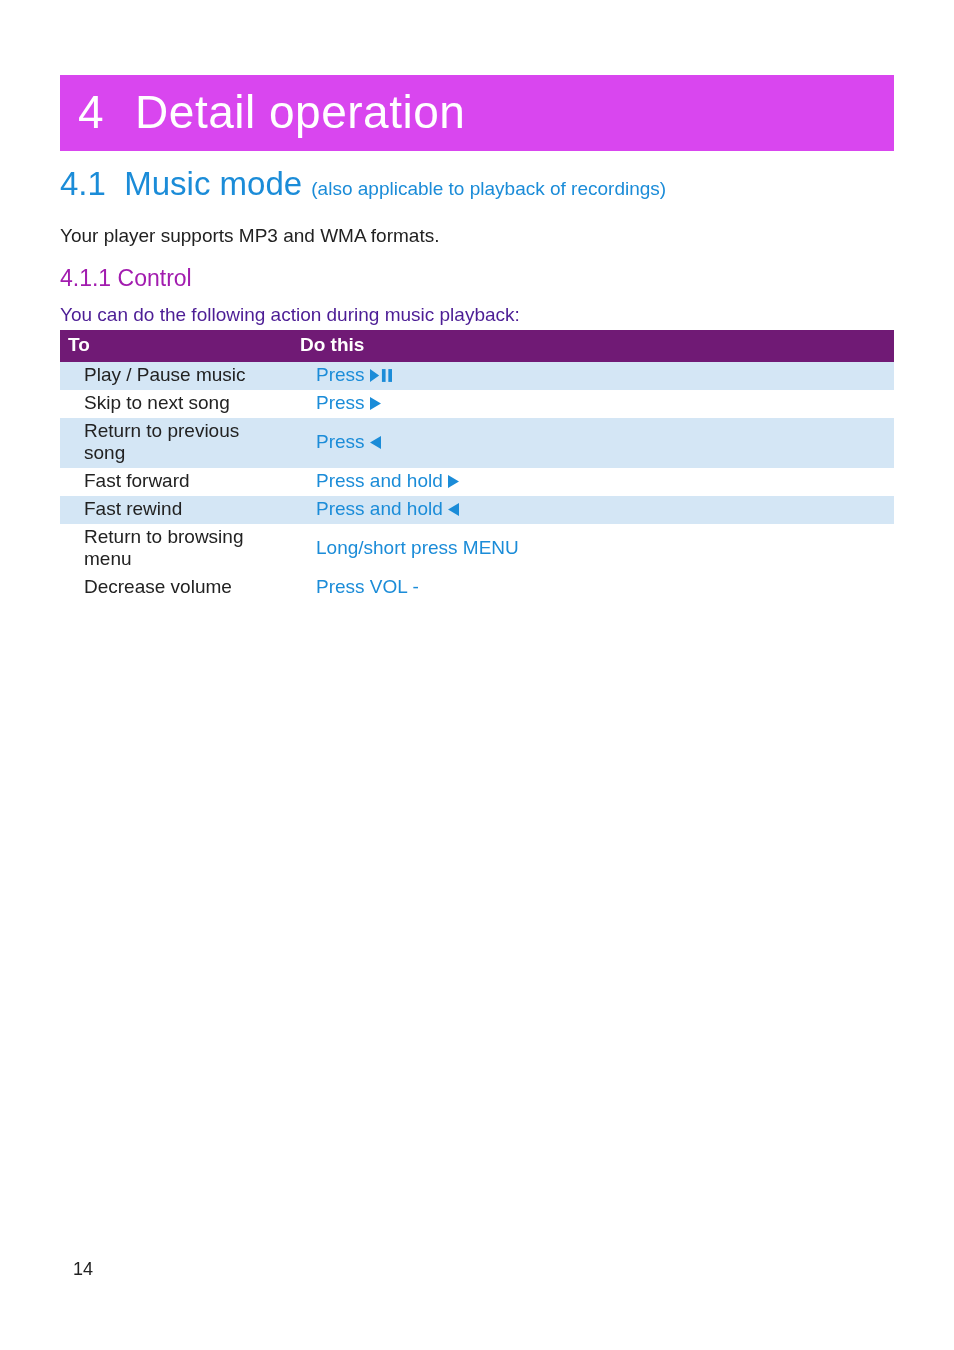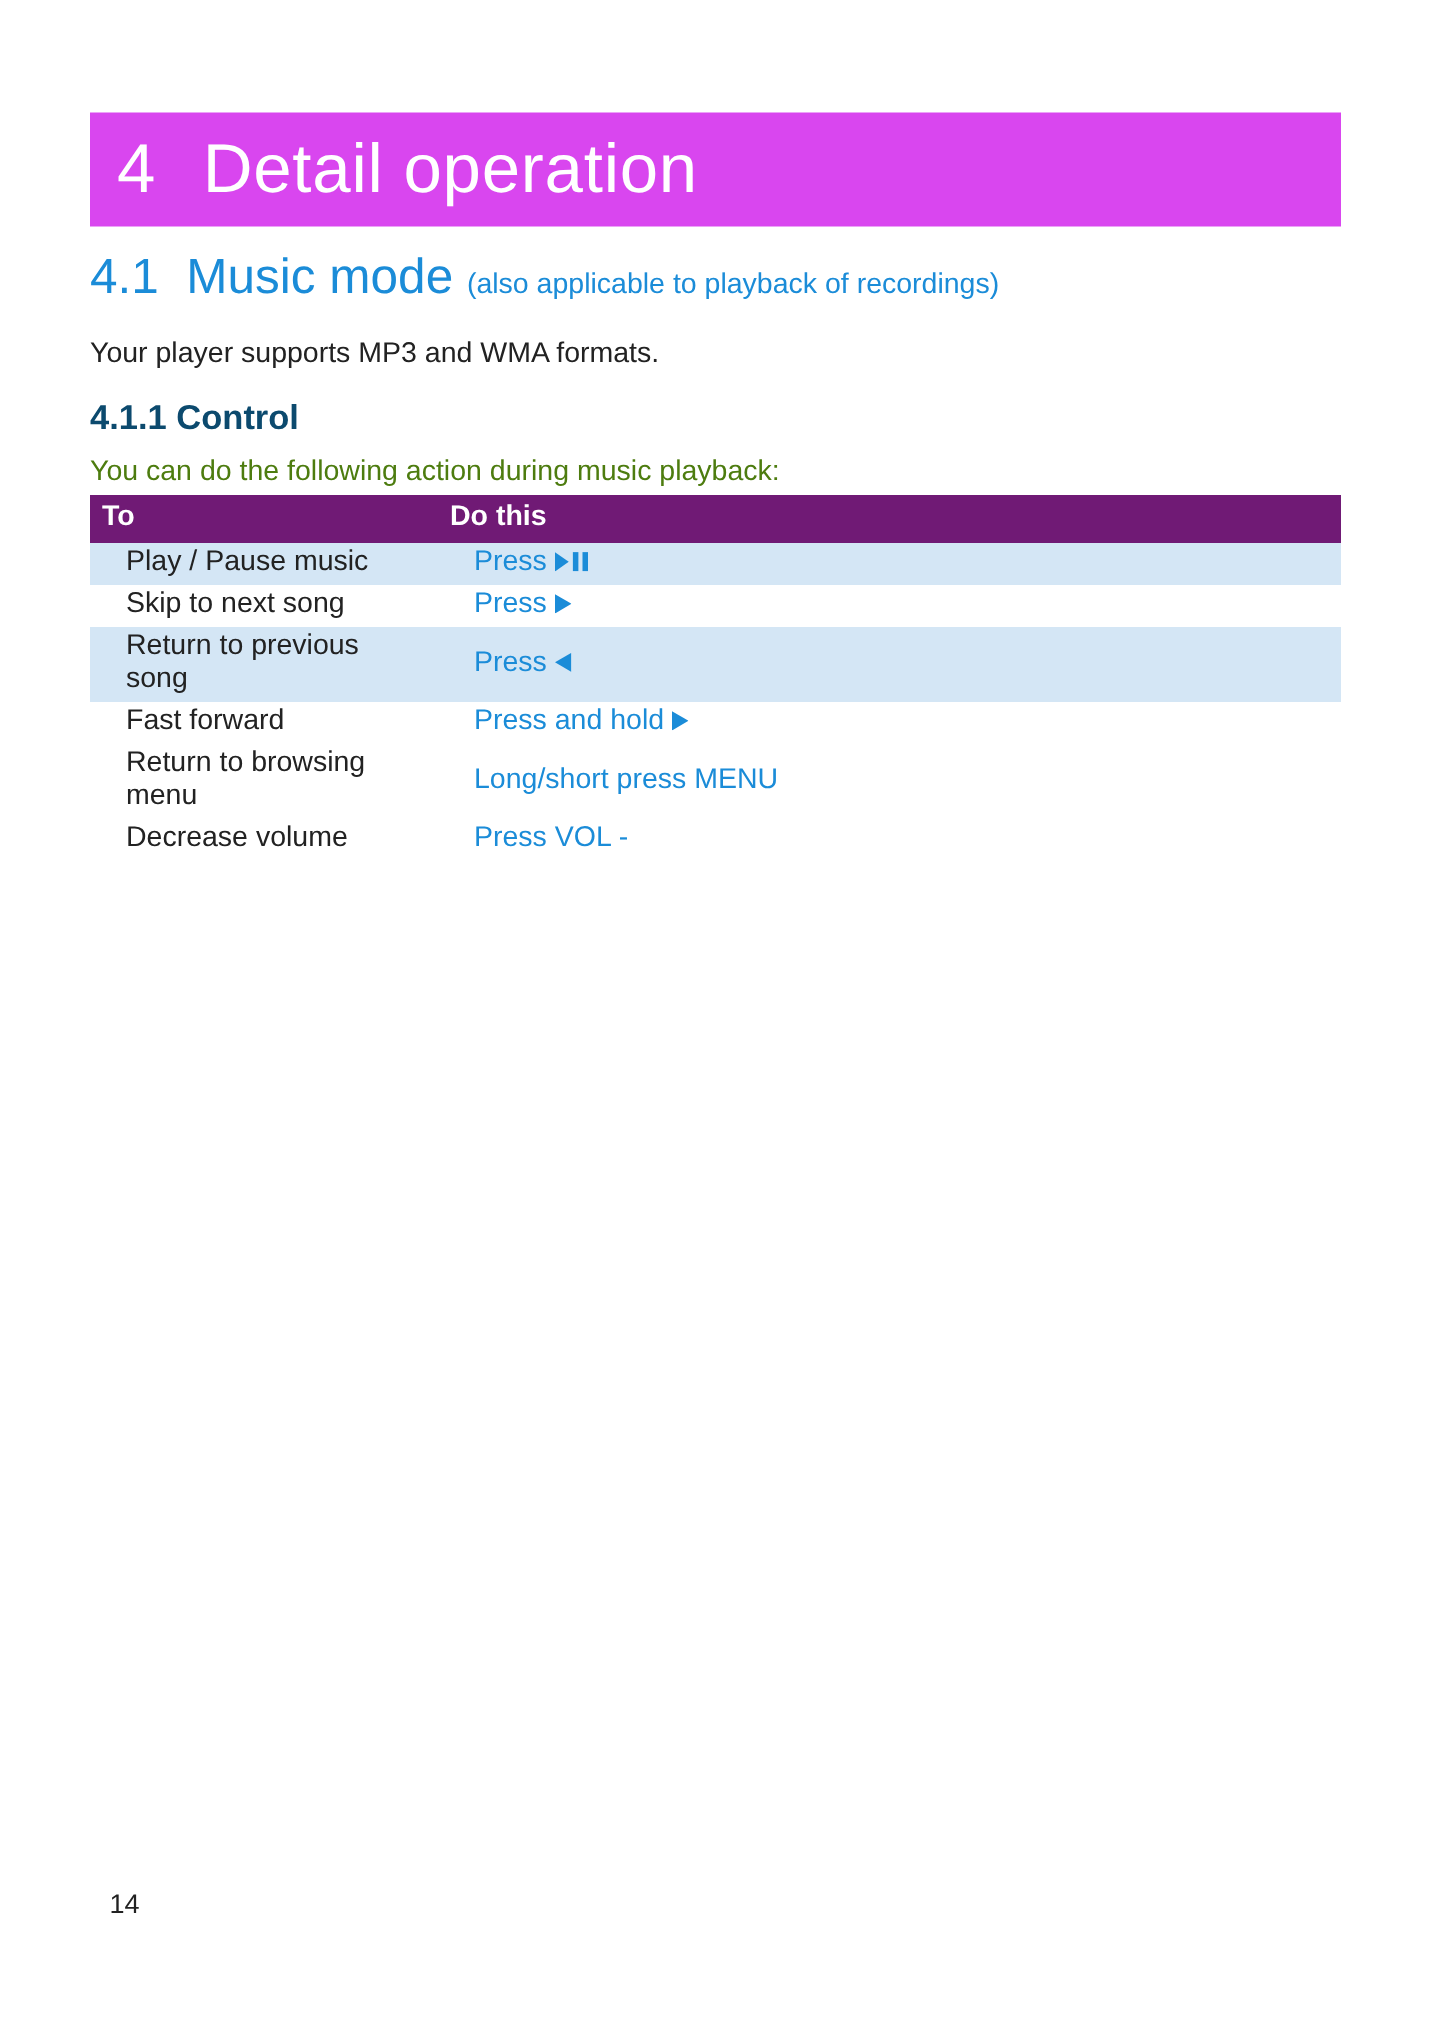--- a/index.html
+++ b/index.html
@@ -37,27 +37,27 @@
       font-size: 19px;
       font-weight: 400;
     }
     .body-text {
       color: #222;
       font-size: 19px;
       font-weight: 400;
       margin-bottom: 18px;
     }
     .subsection-heading {
-      color: #0c4a6e;
+      color: #a21caf;
       font-size: 23px;
-      font-weight: 700;
+      font-weight: 400;
       margin-bottom: 12px;
     }
     .intro-line {
-      color: #4d7c0f;
+      color: #4c1d95;
       font-size: 19px;
       margin-bottom: 4px;
     }
     table.control-table {
       width: 100%;
       border-collapse: collapse;
       font-size: 19px;
     }
     .control-table th {
       background: #701a75;
@@ -140,20 +140,26 @@
         <td><span class="accent">Press </span><svg class="icon" width="11" height="13">
             <use href="#ico-left"></use>
           </svg></td>
       </tr>
       <tr>
         <td class="col-to">Fast forward</td>
         <td><span class="accent">Press and hold </span><svg class="icon" width="11" height="13">
             <use href="#ico-right"></use>
           </svg></td>
       </tr>
+      <tr class="shade">
+        <td class="col-to">Fast rewind</td>
+        <td><span class="accent">Press and hold </span><svg class="icon" width="11" height="13">
+            <use href="#ico-left"></use>
+          </svg></td>
+      </tr>
       <tr>
         <td class="col-to">Return to browsing menu</td>
         <td><span class="accent">Long/short press </span><span class="accent">MENU</span></td>
       </tr>
       <tr>
         <td class="col-to">Decrease volume</td>
         <td><span class="accent">Press </span><span class="accent">VOL -</span></td>
       </tr>
     </tbody>
 </table>

